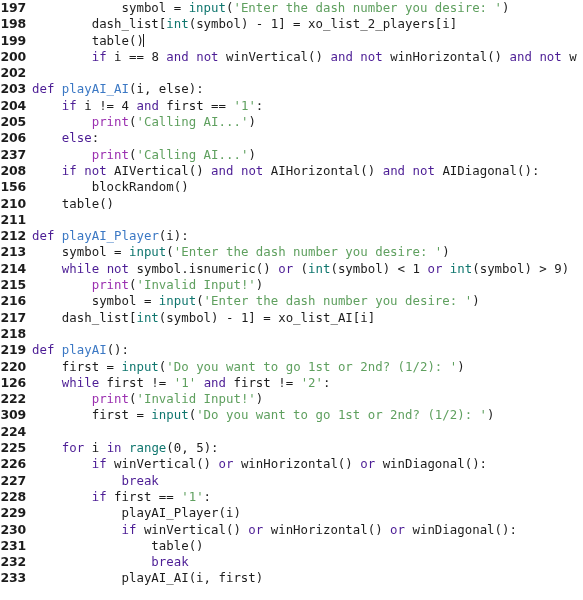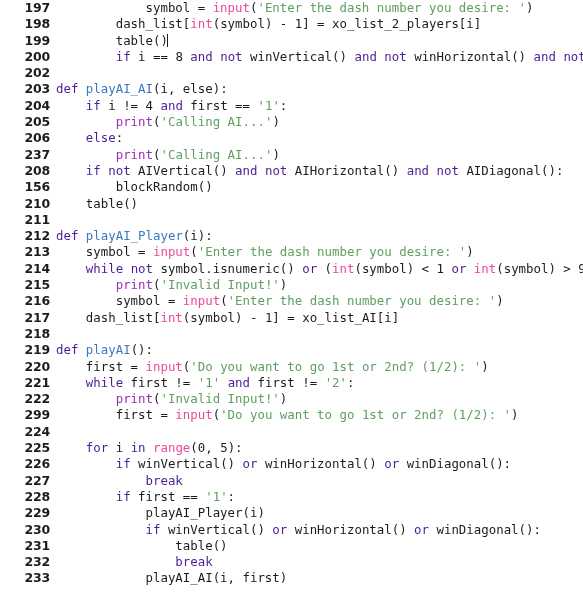--- a/index.html
+++ b/index.html
@@ -21,21 +21,20 @@
     overflow: hidden;
     background: #ffffff;
   }
 
   .code-line {
     display: flex;
     align-items: flex-start;
     height: 16.3px;
     line-height: 16.3px;
     white-space: pre;
-    padding-left: 24px;
   }
 
   .gutter {
     flex: 0 0 auto;
     width: 26px;
     padding-right: 6px;
     text-align: right;
     color: #1c1c1c;
     font-family: "DejaVu Sans", sans-serif;
     font-size: 12.5px;
@@ -50,21 +49,21 @@
     font-size: 12.4px;
     color: #1c1c1c;
     white-space: pre;
     overflow: hidden;
   }
 
   
   .t-kw       { color: #4c1d95; }  
   .t-fn       { color: #3b78c4; }  
   .t-str      { color: #5fa05f; }  
-  .t-builtin  { color: #ec4899; }  
+  .t-builtin  { color: #0f766e; }  
   .t-print    { color: #9b30b0; }  
   .t-plain    { color: #1c1c1c; }
   .t-num      { color: #1c1c1c; }
 
   .caret {
     display: inline-block;
     width: 1px;
     height: 13px;
     background: #1c1c1c;
     vertical-align: -2px;
@@ -92,23 +91,23 @@
       <div class="code-line"><div class="gutter">211</div><div class="line-content"></div></div>
       <div class="code-line"><div class="gutter">212</div><div class="line-content"><span class="t-kw">def</span><span class="t-plain"> </span><span class="t-fn">playAI_Player</span><span class="t-plain">(i):</span></div></div>
       <div class="code-line"><div class="gutter">213</div><div class="line-content"><span class="t-plain">    symbol = </span><span class="t-builtin">input</span><span class="t-plain">(</span><span class="t-str">'Enter the dash number you desire: '</span><span class="t-plain">)</span></div></div>
       <div class="code-line"><div class="gutter">214</div><div class="line-content"><span class="t-plain">    </span><span class="t-kw">while</span><span class="t-plain"> </span><span class="t-kw">not</span><span class="t-plain"> symbol.isnumeric() </span><span class="t-kw">or</span><span class="t-plain"> (</span><span class="t-builtin">int</span><span class="t-plain">(symbol) &lt; </span><span class="t-num">1</span><span class="t-plain"> </span><span class="t-kw">or</span><span class="t-plain"> </span><span class="t-builtin">int</span><span class="t-plain">(symbol) &gt; </span><span class="t-num">9</span><span class="t-plain">)</span></div></div>
       <div class="code-line"><div class="gutter">215</div><div class="line-content"><span class="t-plain">        </span><span class="t-print">print</span><span class="t-plain">(</span><span class="t-str">'Invalid Input!'</span><span class="t-plain">)</span></div></div>
       <div class="code-line"><div class="gutter">216</div><div class="line-content"><span class="t-plain">        symbol = </span><span class="t-builtin">input</span><span class="t-plain">(</span><span class="t-str">'Enter the dash number you desire: '</span><span class="t-plain">)</span></div></div>
       <div class="code-line"><div class="gutter">217</div><div class="line-content"><span class="t-plain">    dash_list[</span><span class="t-builtin">int</span><span class="t-plain">(symbol) - </span><span class="t-num">1</span><span class="t-plain">] = xo_list_AI[i]</span></div></div>
       <div class="code-line"><div class="gutter">218</div><div class="line-content"></div></div>
       <div class="code-line"><div class="gutter">219</div><div class="line-content"><span class="t-kw">def</span><span class="t-plain"> </span><span class="t-fn">playAI</span><span class="t-plain">():</span></div></div>
       <div class="code-line"><div class="gutter">220</div><div class="line-content"><span class="t-plain">    first = </span><span class="t-builtin">input</span><span class="t-plain">(</span><span class="t-str">'Do you want to go 1st or 2nd? (1/2): '</span><span class="t-plain">)</span></div></div>
-      <div class="code-line"><div class="gutter">221</div><div class="line-content"><span class="t-plain">    </span><span class="t-kw">while</span><span class="t-plain"> first != </span><span class="t-str">'1'</span><span class="t-plain"> </span><span class="t-kw">and</span><span class="t-plain"> first != </span><span class="t-str">'2'</span><span class="t-plain">:</span></div></div>
+      <div class="code-line"><div class="gutter">126</div><div class="line-content"><span class="t-plain">    </span><span class="t-kw">while</span><span class="t-plain"> first != </span><span class="t-str">'1'</span><span class="t-plain"> </span><span class="t-kw">and</span><span class="t-plain"> first != </span><span class="t-str">'2'</span><span class="t-plain">:</span></div></div>
       <div class="code-line"><div class="gutter">222</div><div class="line-content"><span class="t-plain">        </span><span class="t-print">print</span><span class="t-plain">(</span><span class="t-str">'Invalid Input!'</span><span class="t-plain">)</span></div></div>
-      <div class="code-line"><div class="gutter">299</div><div class="line-content"><span class="t-plain">        first = </span><span class="t-builtin">input</span><span class="t-plain">(</span><span class="t-str">'Do you want to go 1st or 2nd? (1/2): '</span><span class="t-plain">)</span></div></div>
+      <div class="code-line"><div class="gutter">309</div><div class="line-content"><span class="t-plain">        first = </span><span class="t-builtin">input</span><span class="t-plain">(</span><span class="t-str">'Do you want to go 1st or 2nd? (1/2): '</span><span class="t-plain">)</span></div></div>
       <div class="code-line"><div class="gutter">224</div><div class="line-content"></div></div>
       <div class="code-line"><div class="gutter">225</div><div class="line-content"><span class="t-plain">    </span><span class="t-kw">for</span><span class="t-plain"> i </span><span class="t-kw">in</span><span class="t-plain"> </span><span class="t-builtin">range</span><span class="t-plain">(</span><span class="t-num">0</span><span class="t-plain">, </span><span class="t-num">5</span><span class="t-plain">):</span></div></div>
       <div class="code-line"><div class="gutter">226</div><div class="line-content"><span class="t-plain">        </span><span class="t-kw">if</span><span class="t-plain"> winVertical() </span><span class="t-kw">or</span><span class="t-plain"> winHorizontal() </span><span class="t-kw">or</span><span class="t-plain"> winDiagonal():</span></div></div>
       <div class="code-line"><div class="gutter">227</div><div class="line-content"><span class="t-plain">            </span><span class="t-kw">break</span></div></div>
       <div class="code-line"><div class="gutter">228</div><div class="line-content"><span class="t-plain">        </span><span class="t-kw">if</span><span class="t-plain"> first == </span><span class="t-str">'1'</span><span class="t-plain">:</span></div></div>
       <div class="code-line"><div class="gutter">229</div><div class="line-content"><span class="t-plain">            playAI_Player(i)</span></div></div>
       <div class="code-line"><div class="gutter">230</div><div class="line-content"><span class="t-plain">            </span><span class="t-kw">if</span><span class="t-plain"> winVertical() </span><span class="t-kw">or</span><span class="t-plain"> winHorizontal() </span><span class="t-kw">or</span><span class="t-plain"> winDiagonal():</span></div></div>
       <div class="code-line"><div class="gutter">231</div><div class="line-content"><span class="t-plain">                table()</span></div></div>
       <div class="code-line"><div class="gutter">232</div><div class="line-content"><span class="t-plain">                </span><span class="t-kw">break</span></div></div>
       <div class="code-line"><div class="gutter">233</div><div class="line-content"><span class="t-plain">            playAI_AI(i, first)</span></div></div>

